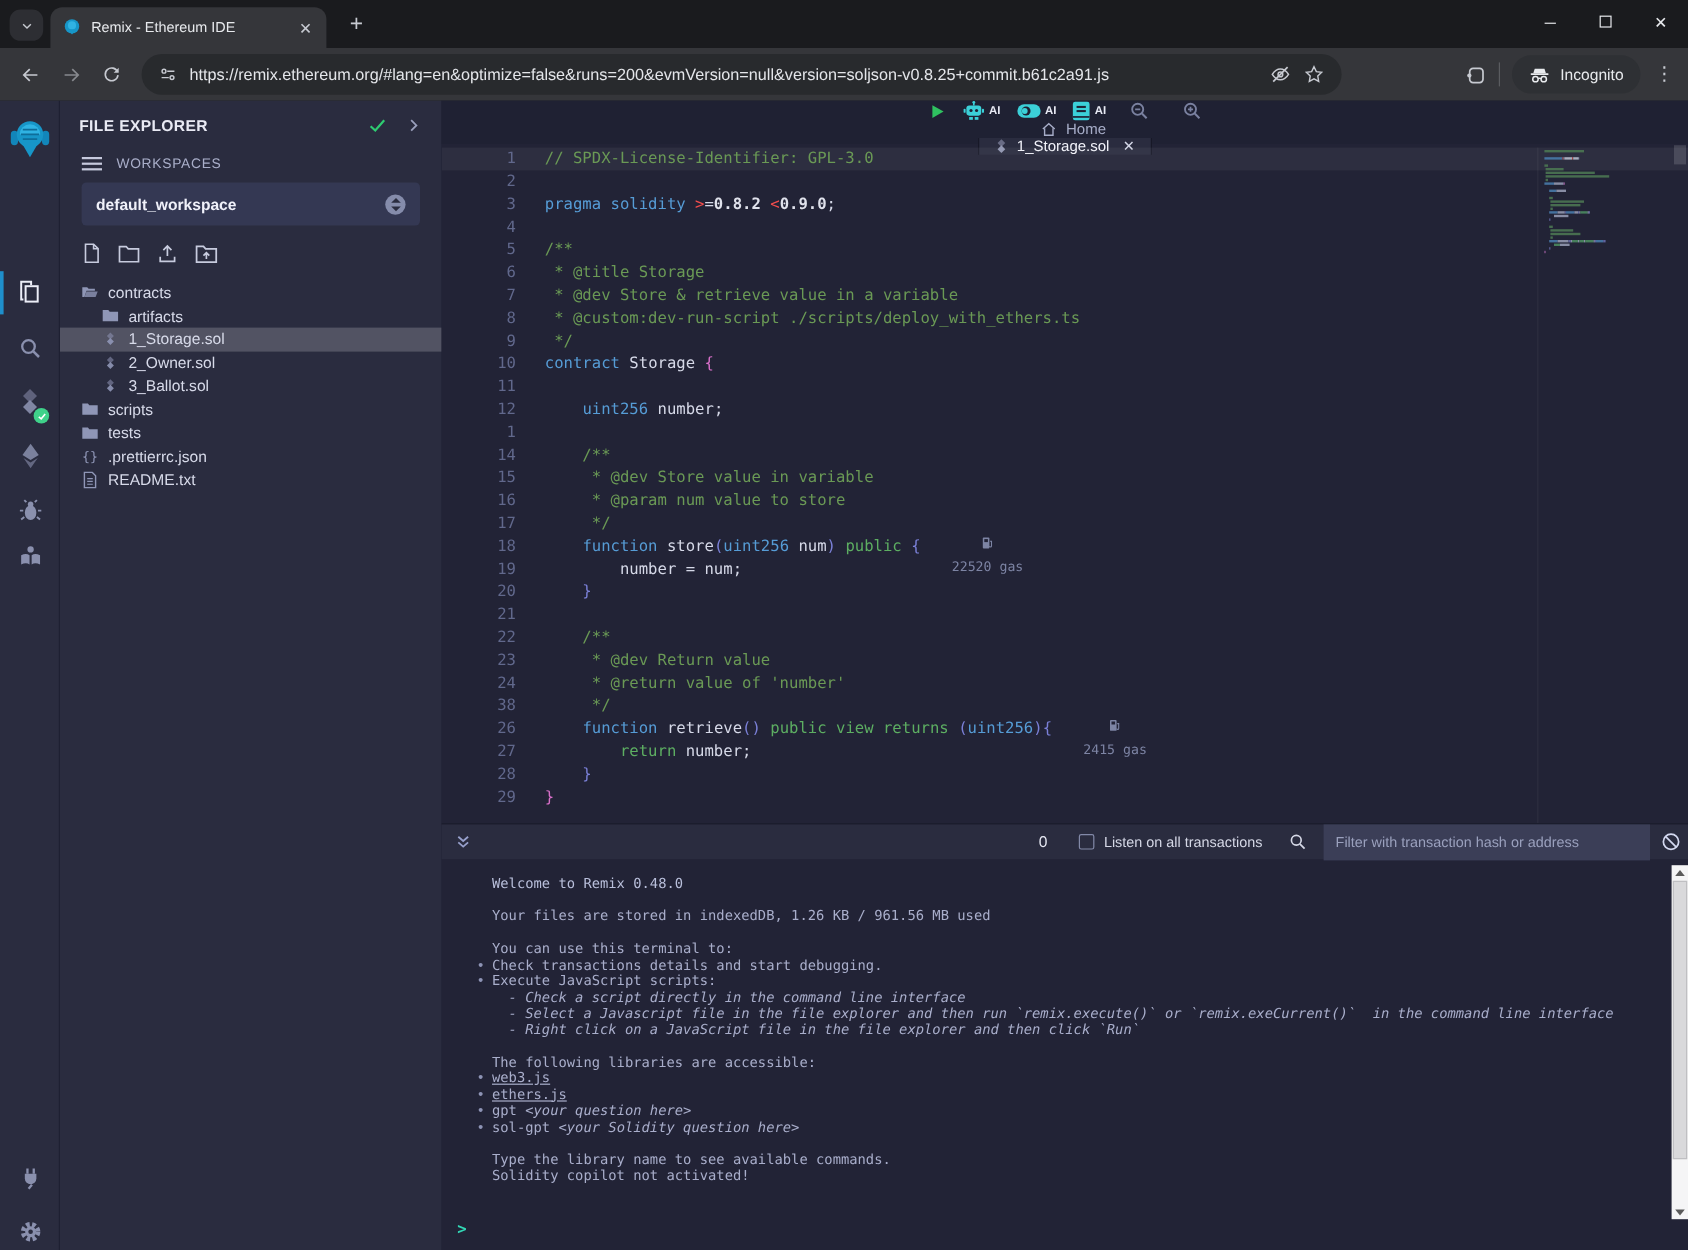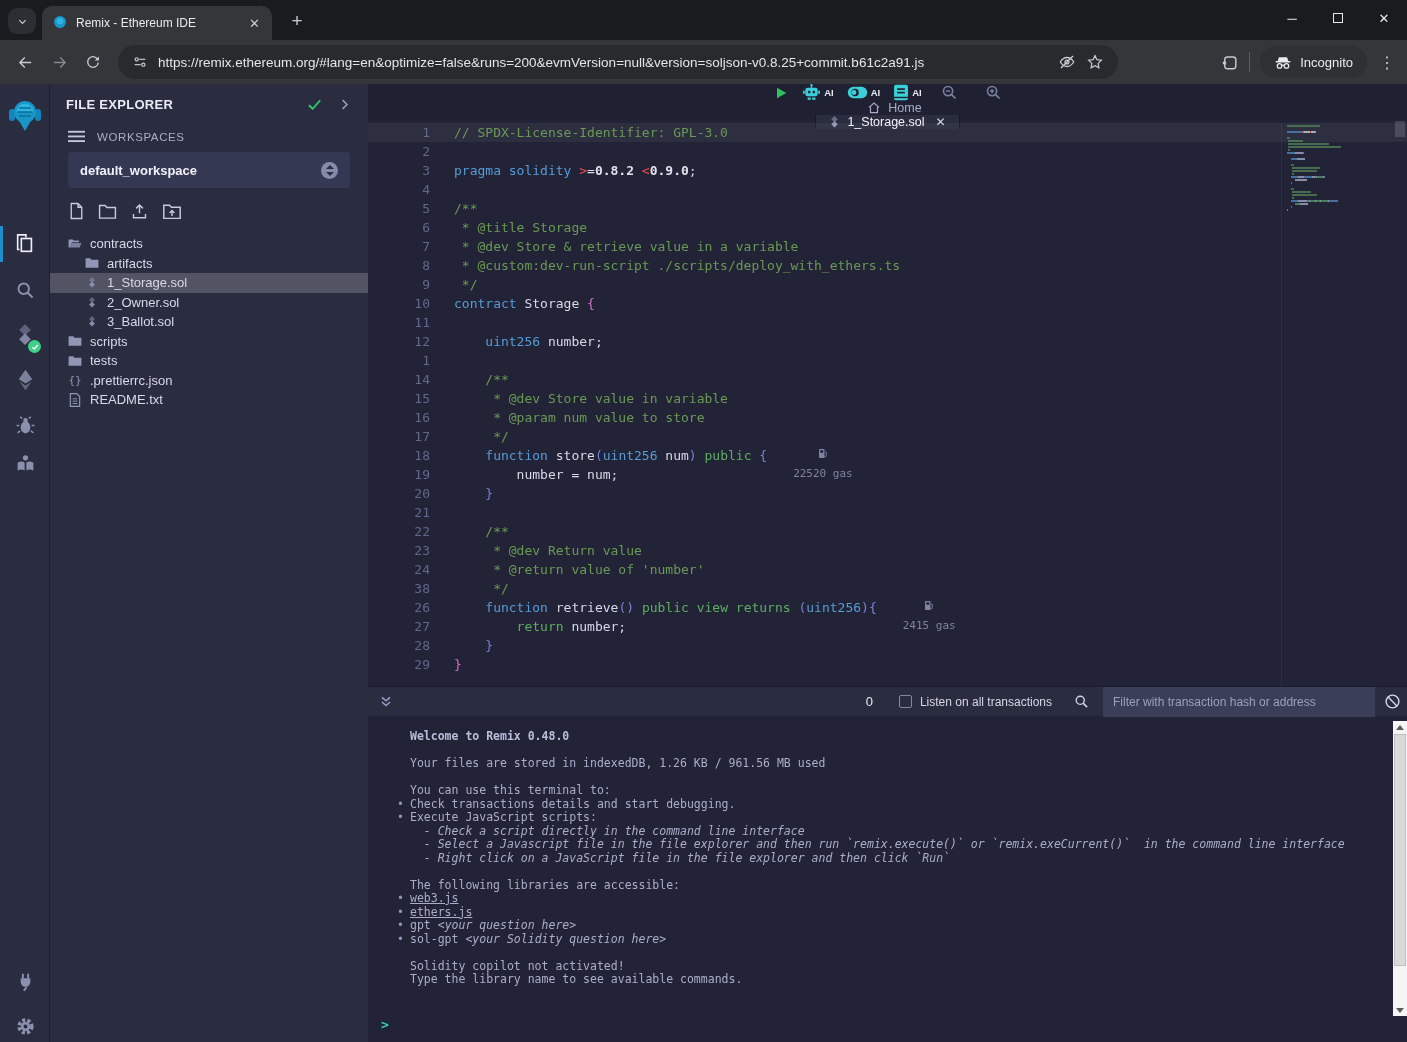--- a/index.html
+++ b/index.html
@@ -114,21 +114,21 @@
   .t-filter { margin-left:14px; width:272px; height:30px; background:#3b3e57; border:none; outline:none;
               color:#eef0f8; font-size:12px; padding:0 10px; font-family:"Liberation Sans", sans-serif; }
   .t-filter::placeholder { color:#9aa0bd; }
   .t-ban { margin:0 6px 0 9px; color:#d3d8f0; }
 
   .termbody { position:absolute; left:0; right:0; top:632px; bottom:0;
               font-family:"DejaVu Sans Mono", monospace; font-size:11.5px; line-height:13.5px;
               color:#a9aecb; padding-top:14px; }
   .tline { position:relative; padding-left:42px; min-height:13.5px; white-space:pre; }
   .tline .bullet { position:absolute; left:29px; color:#8d93b5; }
-  .tt-b { font-weight:700; color:#b9bfdb; }
+  .tt-b { font-weight:400; color:#b9bfdb; }
   .tt-it { font-style:italic; }
   .tt-link { text-decoration:underline; }
   .prompt { position:absolute; left:13px; bottom:11px; color:#32d6b5; font-weight:700; font-size:13px; }
   .term-scroll { position:absolute; right:0; top:5px; width:14px; height:295px; background:#f5f5f6; }
   .ts-arrow { position:absolute; left:0; width:14px; height:12px; display:flex; align-items:center; justify-content:center; }
   .ts-arrow.up { top:0; } .ts-arrow.down { bottom:0; }
   .tri-up { width:0; height:0; border-left:4px solid transparent; border-right:4px solid transparent; border-bottom:5px solid #5a5a5a; }
   .tri-dn { width:0; height:0; border-left:4px solid transparent; border-right:4px solid transparent; border-top:5px solid #5a5a5a; }
   .ts-thumb { position:absolute; left:1px; right:1px; top:13px; height:232px; background:#d9d9db; border:1px solid #bfbfc2; }
 </style>
@@ -680,22 +680,22 @@
           <div class="tline"><span class="tt-it">  - Check a script directly in the command line interface</span></div>
           <div class="tline"><span class="tt-it">  - Select a Javascript file in the file explorer and then run `remix.execute()` or `remix.exeCurrent()`  in the command line interface</span></div>
           <div class="tline"><span class="tt-it">  - Right click on a JavaScript file in the file explorer and then click `Run`</span></div>
           <div class="tline"></div>
           <div class="tline"><span>The following libraries are accessible:</span></div>
           <div class="tline"><span class="bullet">•</span><span class="tt-link">web3.js</span></div>
           <div class="tline"><span class="bullet">•</span><span class="tt-link">ethers.js</span></div>
           <div class="tline"><span class="bullet">•</span><span>gpt </span><span class="tt-it">&lt;your question here&gt;</span></div>
           <div class="tline"><span class="bullet">•</span><span>sol-gpt </span><span class="tt-it">&lt;your Solidity question here&gt;</span></div>
           <div class="tline"></div>
+          <div class="tline"><span>Type the library name to see available commands.</span></div>
           <div class="tline"><span>Solidity copilot not activated!</span></div>
-          <div class="tline"><span>Type the library name to see available commands.</span></div>
         </div>
       <div class="prompt">&gt;</div>
       <div class="term-scroll">
         <div class="ts-arrow up">
             <span class="tri-up"></span>
           </div>
         <div class="ts-thumb"></div>
         <div class="ts-arrow down">
             <span class="tri-dn"></span>
           </div>

